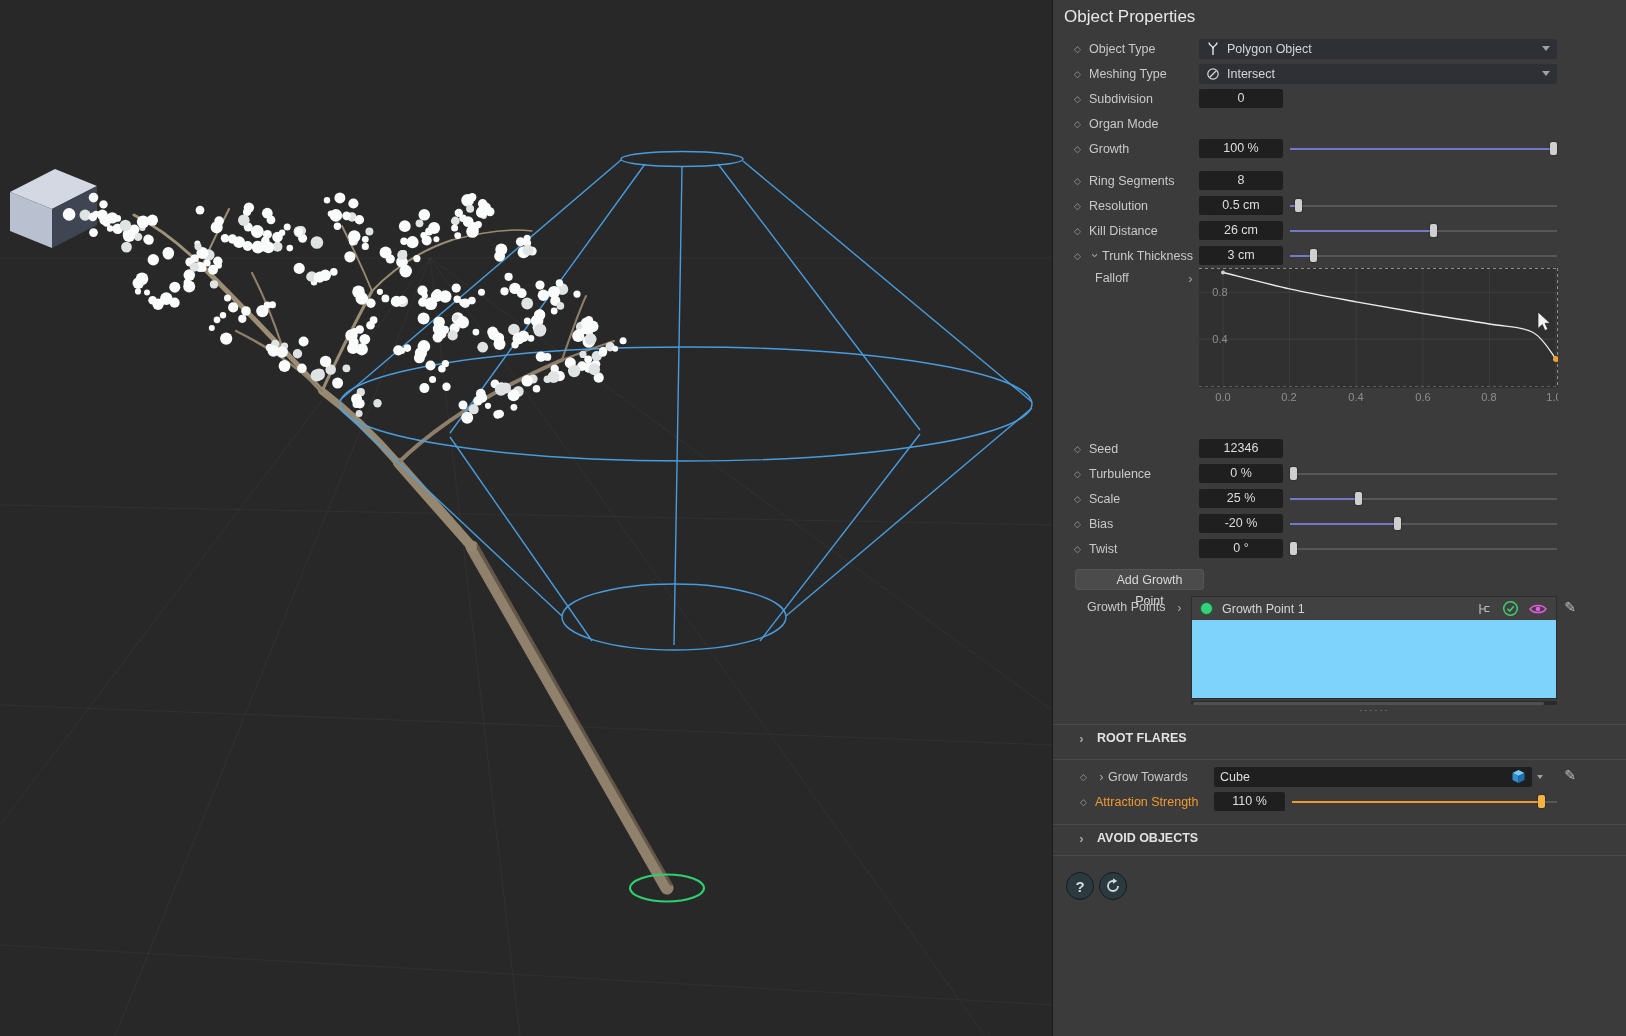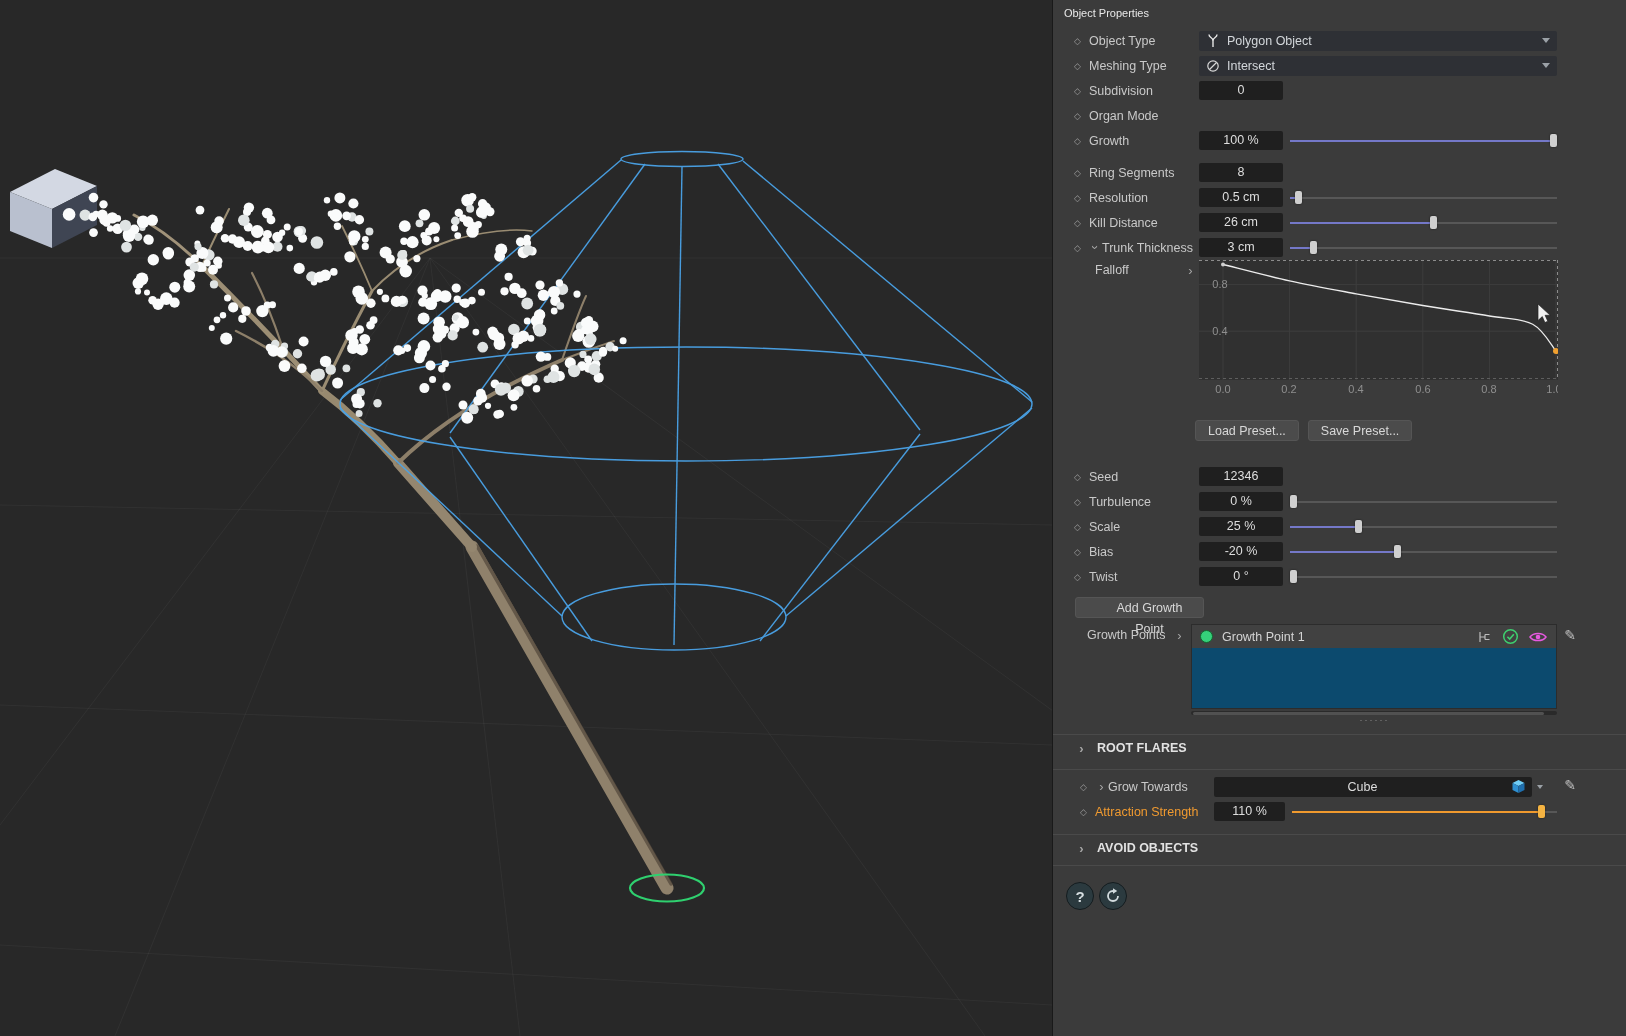--- a/index.html
+++ b/index.html
@@ -7,21 +7,21 @@
   body { background:#272727; font-family:"Liberation Sans", sans-serif; overflow:hidden; }
   .app { position:relative; width:1626px; height:1036px; display:flex; }
 
   
   .viewport { position:relative; width:1052px; height:1036px; background:#282828; overflow:hidden; }
   .viewport svg { display:block; }
 
   
   .panel { width:574px; height:1036px; background:#3b3b3b; border-left:1px solid #191919;
            color:#c9c9c9; font-size:12.5px; padding-top:5px; overflow:hidden; }
-  .panel-title { font-size:11px; color:#e8e8e8; padding:2px 0 9px 11px; }
+  .panel-title { font-size:17px; color:#e8e8e8; padding:2px 0 9px 11px; }
 
   .prow { display:flex; align-items:center; height:25px; padding-left:21px; padding-right:69px; position:relative; }
   .dmd { width:15px; font-size:9px; color:#9b9b9b; flex:none; }
   .spacer21 { width:21px; flex:none; }
   .plabel { width:110px; flex:none; white-space:nowrap; color:#c9c9c9; overflow:hidden; }
   .plabel.w97 { width:97px; }
   .plabel.w104 { width:104px; }
   .plabel.w106 { width:106px; }
   .plabel.w119 { width:119px; }
   .chev { display:inline-block; color:#a6a6a6; font-size:13px; line-height:1; width:13px; text-align:center; flex:none; }
@@ -57,39 +57,39 @@
   .btn { background:#4b4b4b; border-radius:3px; padding:0 12px; height:21px; line-height:21px;
          color:#d8d8d8; border:1px solid #555; }
   .btn-add { margin-left:22px; margin-top:8px; width:129px; text-align:center;padding-left:32px; }
 
   .grp1 { margin-top:22px; }
   .pencil { position:absolute; right:50px; top:4px; color:#c2c2c2; font-size:14px; line-height:1; }
 
   .gp-block { display:flex; padding-left:34px; padding-right:69px; margin-top:6px; position:relative; }
   .gp-labelcol { width:104px; flex:none; display:flex; align-items:center; height:22px; }
   .gp-labelcol .chev { margin-left:auto; margin-right:5px; }
-  .gp-list { flex:1; height:85px; background:#0c4a6e; border:1px solid #2c2c2c; }
+  .gp-list { flex:1; height:103px; background:#7dd3fc; border:1px solid #2c2c2c; }
   .gp-row { height:23px; background:#414141; display:flex; align-items:center; padding:0 8px; gap:9px; }
   .gp-dot { width:13px; height:13px; border-radius:50%; background:#35d07a; border:1px solid #12652f; flex:none; }
   .gp-name { flex:1; color:#d4d4d4; }
   .gp-tools { display:flex; align-items:center; gap:9px; flex:none; }
   .gp-scrollbar { margin:2px 69px 0 138px; height:4px; background:#2a2a2a; position:relative; border-radius:2px; }
   .gp-thumb { position:absolute; left:2px; top:0.5px; height:3px; width:96%; background:#515151; border-radius:2px; }
   .gp-grip { margin-left:138px; width:367px; text-align:center; color:#909090; font-size:9px;
              letter-spacing:2px; line-height:10px; height:11px; }
 
   .divider { height:1px; background:#4a4a4a; margin-top:8px; }
   .sect { height:26px; display:flex; align-items:center; gap:9px; padding-left:22px;
           font-weight:700; color:#e2e2e2; }
 
   .dirrow { padding-left:27px; }
   .lbl-orange { color:#f09a30; }
   .linkfield { width:318px; height:20px; background:#1f1f1f; border-radius:2px; display:flex;
                align-items:center; padding:0 6px; gap:6px; flex:none; }
-  .lf-text { flex:1; color:#dedede;text-align:center; }
+  .lf-text { flex:1; color:#dedede; }
   .mini-chev { width:0;height:0;border-left:3.5px solid transparent;border-right:3.5px solid transparent;
                border-top:4.5px solid #9ba1a7; margin-left:5px; flex:none; }
 
   .help-row { display:flex; gap:5px; padding-left:13px; margin-top:16px; }
   .circle-btn { width:28px; height:28px; border-radius:50%; background:#2b3a3f; border:1px solid #141c1f;
                 display:flex; align-items:center; justify-content:center; color:#d6dee1;
                 font-size:15px; font-weight:700; }
 </style>
 </head>
 <body>
@@ -616,24 +616,20 @@
           <text class="gtick" x="24" y="133">0.0</text>
           <text class="gtick" x="90" y="133">0.2</text>
           <text class="gtick" x="157" y="133">0.4</text>
           <text class="gtick" x="224" y="133">0.6</text>
           <text class="gtick" x="290" y="133">0.8</text>
           <text class="gtick" x="355" y="133">1.0</text>
         </svg>
       </div>
     </div>
 
-    <div class="btnrow">
-      <div class="btn">Load Preset...</div>
-      <div class="btn">Save Preset...</div>
-    </div>
 
     <div class="prow grp1">
       <span class="dmd">◇</span>
       <span class="plabel">Seed</span>
       <div class="numbox">12346</div>
     </div>
 
     <div class="prow">
       <span class="dmd">◇</span>
       <span class="plabel">Turbulence</span>

